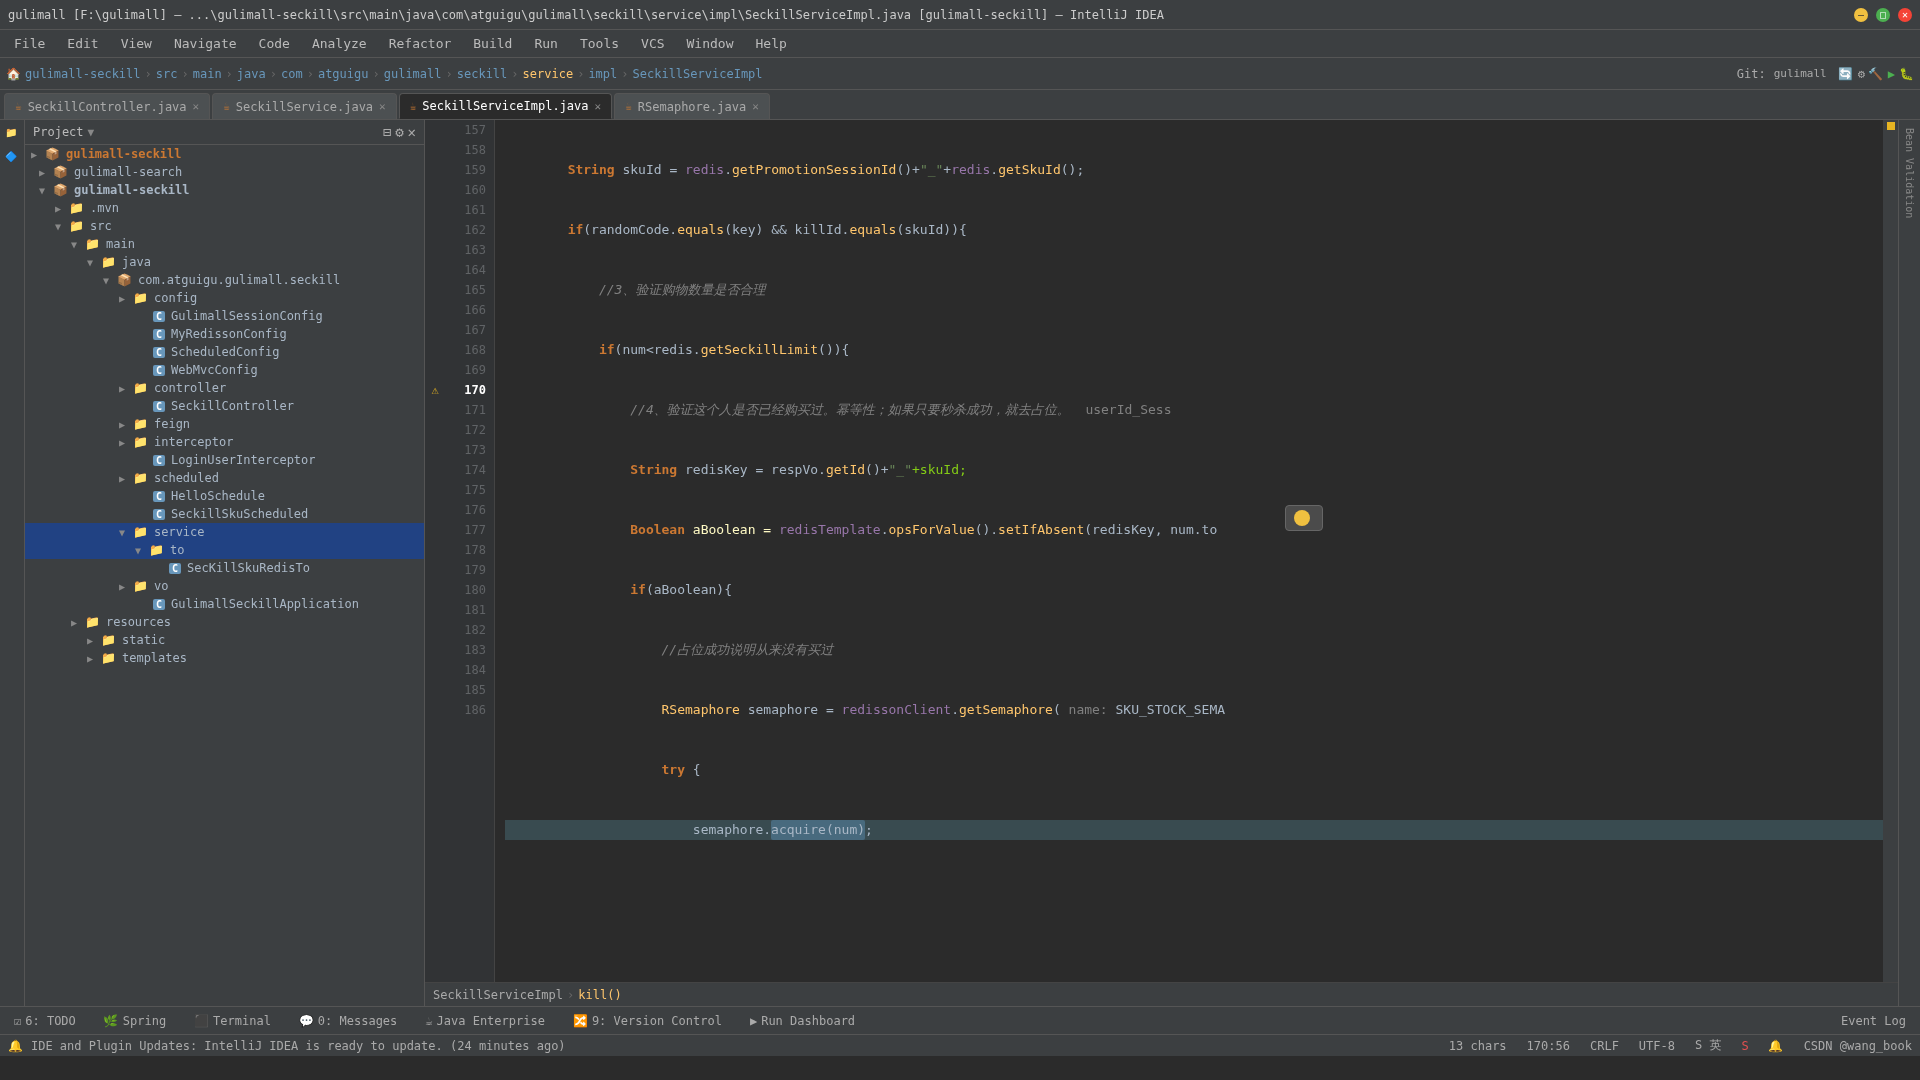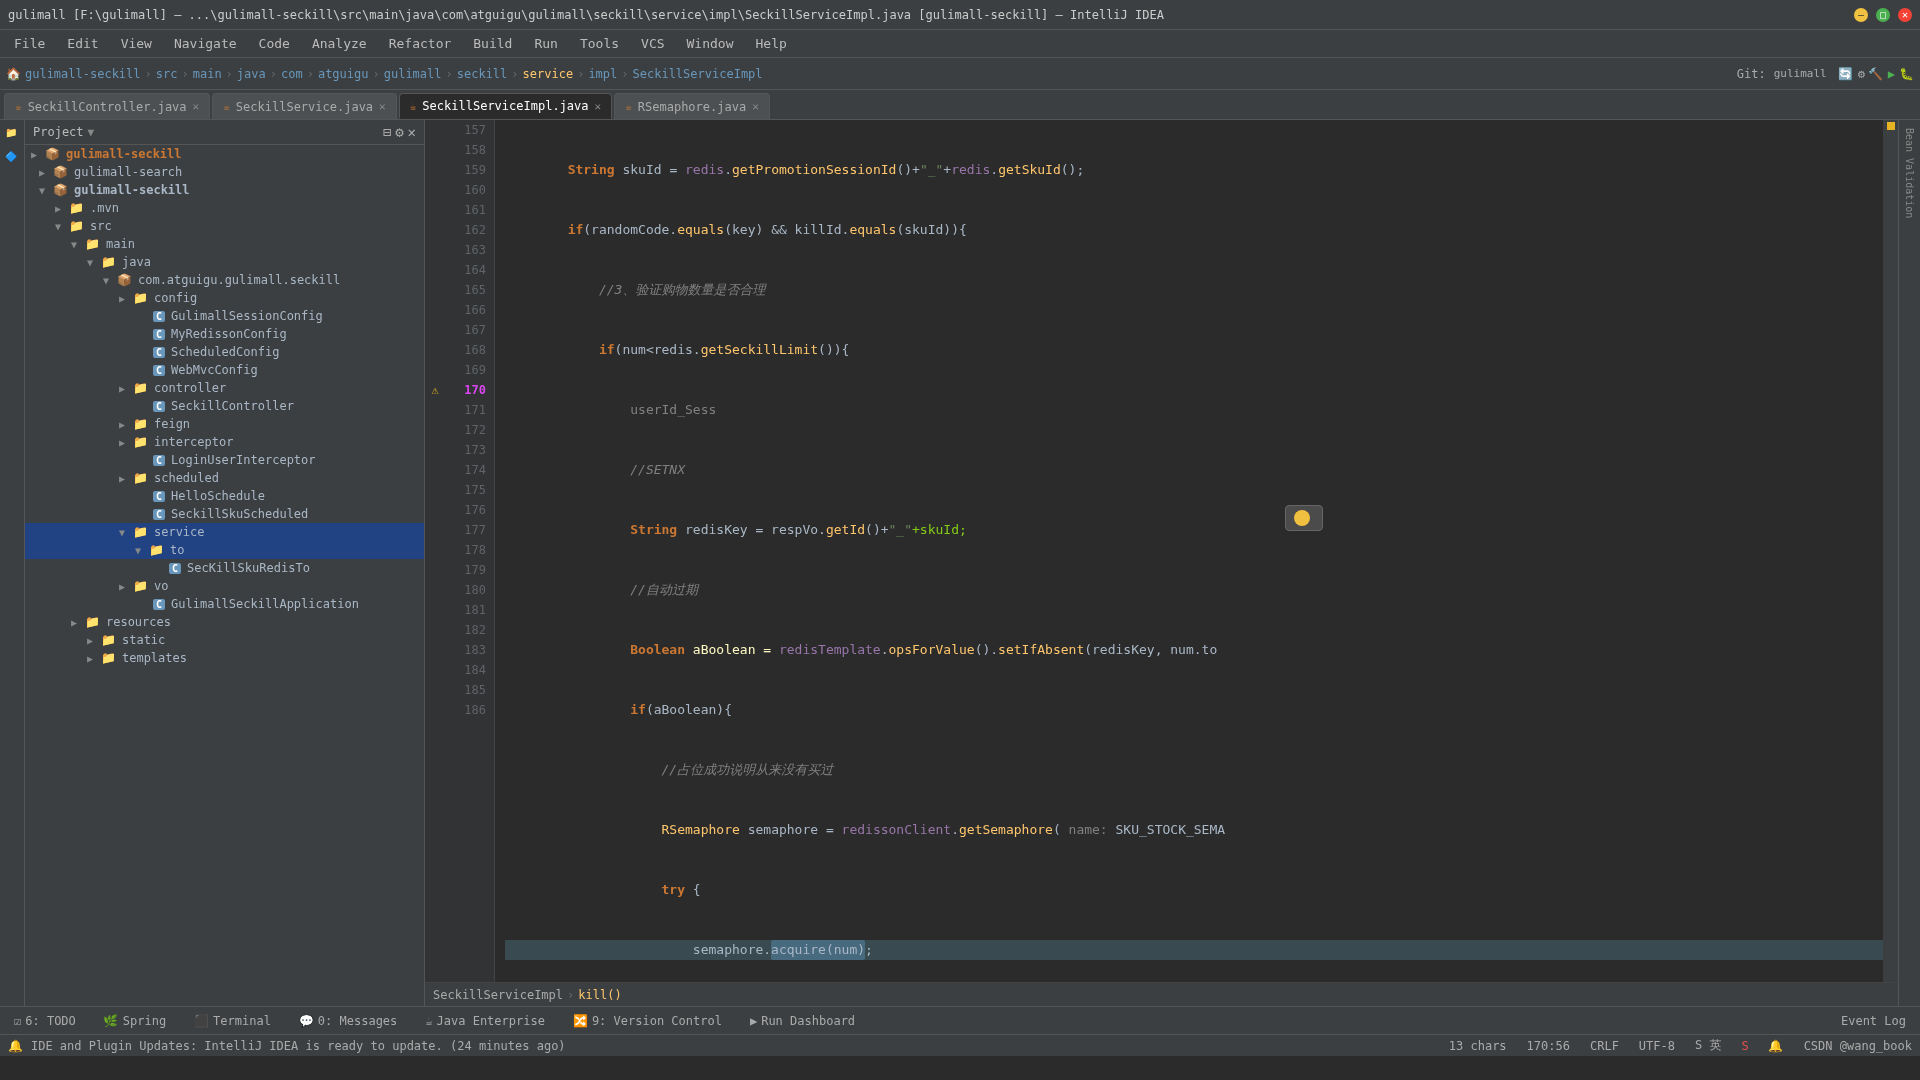--- a/index.html
+++ b/index.html
@@ -658,21 +658,21 @@
         <div class="line-number">160</div>
         <div class="line-number">161</div>
         <div class="line-number">162</div>
         <div class="line-number">163</div>
         <div class="line-number">164</div>
         <div class="line-number">165</div>
         <div class="line-number">166</div>
         <div class="line-number">167</div>
         <div class="line-number">168</div>
         <div class="line-number">169</div>
-        <div class="line-number" style="color:#d946ef; font-weight:bold;">170</div>
+        <div class="line-number" style="color:#ffffff; font-weight:bold;">170</div>
         <div class="line-number">171</div>
         <div class="line-number">172</div>
         <div class="line-number">173</div>
         <div class="line-number">174</div>
         <div class="line-number">175</div>
         <div class="line-number">176</div>
         <div class="line-number">177</div>
         <div class="line-number">178</div>
         <div class="line-number">179</div>
         <div class="line-number">180</div>
@@ -691,30 +691,24 @@
         <div class="code-line">
           <span style="color:#a9b7c6;">        </span><span class="kw">if</span><span style="color:#a9b7c6;">(randomCode.</span><span class="method">equals</span><span style="color:#a9b7c6;text-align:right;">(key) &amp;&amp; killId.</span><span class="method">equals</span><span style="color:#a9b7c6;">(skuId)){</span>
         </div>
         <div class="code-line">
           <span style="color:#a9b7c6;">            </span><span class="comment">//3、验证购物数量是否合理</span>
         </div>
         <div class="code-line">
           <span style="color:#a9b7c6;">            </span><span class="kw">if</span><span style="color:#a9b7c6;">(num&lt;redis.</span><span class="method">getSeckillLimit</span><span style="color:#a9b7c6;">()){</span>
         </div>
         <div class="code-line">
-          <span style="color:#a9b7c6;">                </span><span style="color:#808080;">userId_Sess</span>
-        </div>
-        <div class="code-line">
-          <span style="color:#a9b7c6;">                </span><span class="comment">//SETNX</span>
+          <span style="color:#a9b7c6;">                </span><span class="comment">//4、验证这个人是否已经购买过。幂等性；如果只要秒杀成功，就去占位。  </span><span style="color:#808080;">userId_Sess</span>
         </div>
         <div class="code-line">
           <span style="color:#a9b7c6;">                </span><span class="kw">String</span><span style="color:#a9b7c6;"> redisKey = respVo.</span><span class="method">getId</span><span style="color:#a9b7c6;">()+</span><span class="str">"_"</span><span style="color:#84cc16;">+skuId;</span>
-        </div>
-        <div class="code-line">
-          <span style="color:#a9b7c6;">                </span><span class="comment">//自动过期</span>
         </div>
         <div class="code-line">
           <span style="color:#a9b7c6;">                </span><span class="kw">Boolean</span><span style="color:#fef9c3;"> aBoolean = </span><span style="color:#9876aa;">redisTemplate</span><span style="color:#a9b7c6;">.</span><span class="method">opsForValue</span><span style="color:#a9b7c6;">().</span><span class="method">setIfAbsent</span><span style="color:#a9b7c6;">(redisKey, num.to</span>
         </div>
         <div class="code-line">
           <span style="color:#a9b7c6;">                </span><span class="kw">if</span><span style="color:#a9b7c6;">(aBoolean){</span>
         </div>
         <div class="code-line">
           <span style="color:#a9b7c6;">                    </span><span class="comment">//占位成功说明从来没有买过</span>
         </div>

